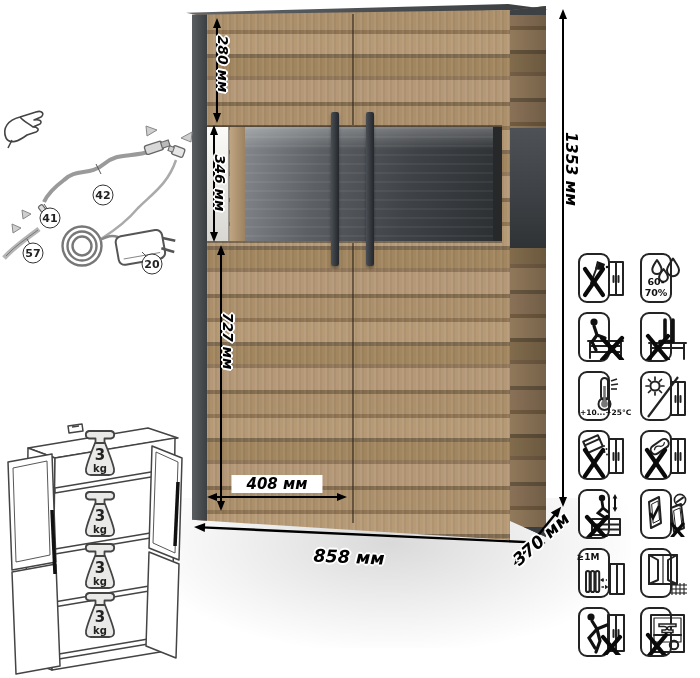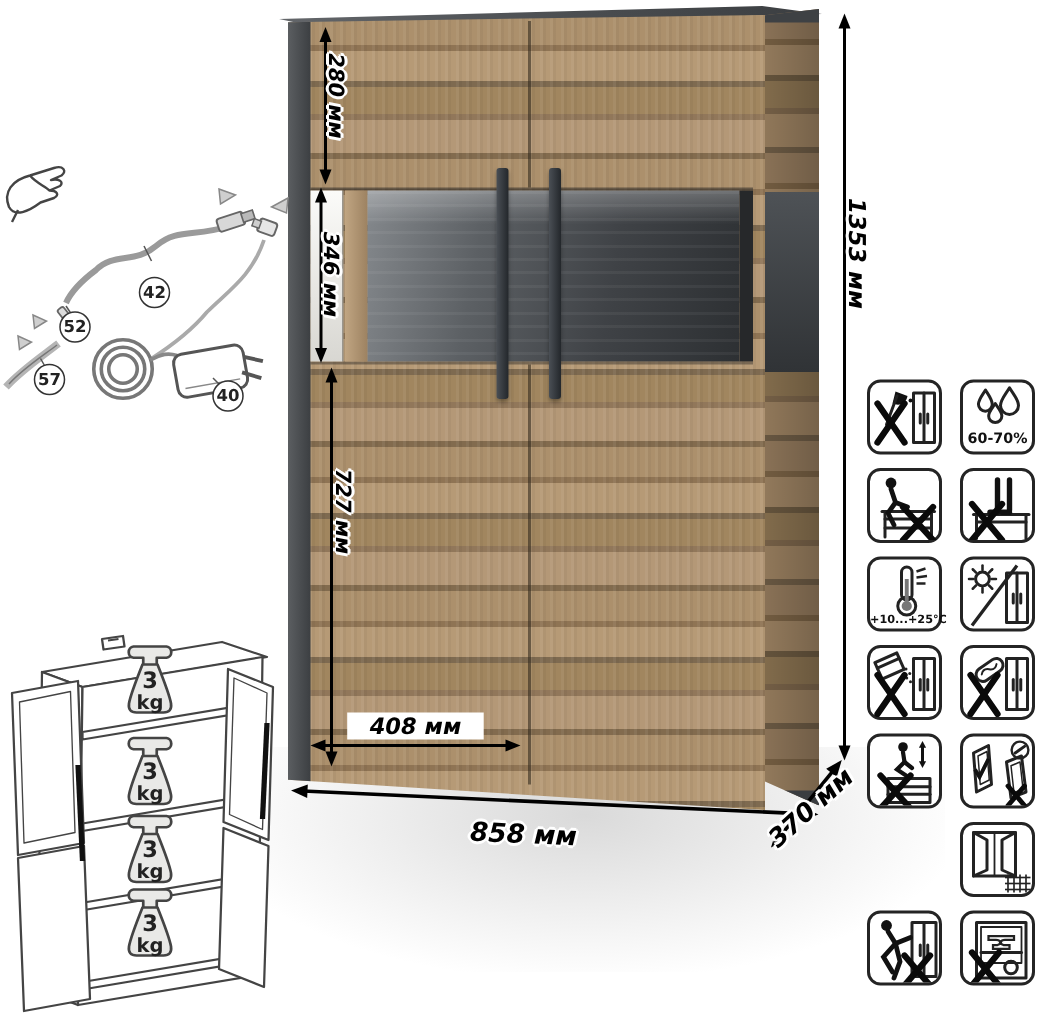--- a/index.html
+++ b/index.html
@@ -66,24 +66,24 @@
   
   .wiring-svg{position:absolute;left:0;top:96px;z-index:10;}
   .part-num{position:absolute;width:21px;height:21px;border:1.7px solid #333;border-radius:50%;
     background:#fff;display:flex;align-items:center;justify-content:center;
     font-weight:700;font-size:11px;color:#222;transform:translate(-50%,-50%);z-index:12;}
 
   
   .weights-svg{position:absolute;left:2px;top:412px;z-index:10;}
   .wt{position:absolute;transform:translate(-50%,-50%);text-align:center;z-index:12;line-height:1;}
   .wt .v{font-weight:700;font-size:15px;color:#222;}
-  .wt .u{font-weight:700;font-size:13px;color:#222;margin-top:1px;}
+  .wt .u{font-weight:700;font-size:10px;color:#222;margin-top:1px;}
 
   
-  .icon{position:absolute;width:50px;height:50px;border:2.5px solid #242424;border-radius:9px;
+  .icon{position:absolute;width:32px;height:50px;border:2.5px solid #242424;border-radius:9px;
     background:#fff;z-index:15;}
   .icon svg{position:absolute;left:2px;top:2px;}
   .s2{stroke:#222;stroke-width:2;fill:none;stroke-linecap:round;stroke-linejoin:round;}
   .xm{stroke:#0a0a0a;stroke-width:4.2;stroke-linecap:round;}
   .ic-label{position:absolute;width:100%;text-align:center;font-weight:700;color:#111;}
 </style>
 </head>
 <body>
 
 <div id="stage">
@@ -200,22 +200,22 @@
     </g>
 
     <g stroke="#555" stroke-width="1">
       <line x1="101" y1="78" x2="96" y2="68"></line>
       <line x1="48" y1="114" x2="44" y2="108"></line>
       <line x1="31" y1="150" x2="27" y2="143"></line>
       <line x1="148" y1="162" x2="142" y2="156"></line>
     </g>
   </svg>
   <div class="part-num" style="left:33px;top:253px;">57</div>
-  <div class="part-num" style="left:152px;top:264px;">40</div>
-  <div class="part-num" style="left:50px;top:218px;">52</div>
+  <div class="part-num" style="left:152px;top:264px;">20</div>
+  <div class="part-num" style="left:50px;top:218px;">41</div>
   <div class="part-num" style="left:103px;top:181px;margin-top:14px;">42</div>
 
   <svg class="weights-svg" width="195" height="266" viewBox="0 0 195 266">
     <g stroke="#444" stroke-width="1.5" fill="#fff" stroke-linejoin="round">
 
       <polygon points="66,14 80,12 81,19 67,21"></polygon>
         <line x1="70" y1="15" x2="77" y2="14"></line>
 
       <polygon points="26,36 146,16 176,26 53,46"></polygon>
       <polygon points="26,36 53,46 50,258 23,248"></polygon>
@@ -453,20 +453,38 @@
           <line x1="32.8" y1="9" x2="39" y2="4.6" stroke-width="2"></line>
       </g>
       <path d="M6 20 L9 25 L15 13" stroke="#111" stroke-width="2.6" fill="none"></path>
       <g class="xm" style="stroke-width:3.2">
           <line x1="28" y1="31" x2="39" y2="44"></line>
           <line x1="39" y1="31" x2="28" y2="44"></line>
         </g>
     </svg>
   </div>
 
+  <div class="icon" style="left:578px;top:548px;">
+    <svg width="44" height="44" viewBox="0 0 44 44">
+      <g class="s2" stroke-width="1.7">
+        <rect x="4" y="19" width="3.6" height="21" rx="1.8"></rect>
+          <rect x="8.8" y="19" width="3.6" height="21" rx="1.8"></rect>
+          <rect x="13.6" y="19" width="3.6" height="21" rx="1.8"></rect>
+        <rect x="28" y="12" width="14" height="30"></rect>
+          <line x1="35" y1="12" x2="35" y2="42"></line>
+      </g>
+      <g stroke="#222" stroke-width="1.6">
+        <line x1="19.5" y1="28" x2="25" y2="28" stroke-dasharray="2.5 1.8"></line>
+        <line x1="19.5" y1="35" x2="25" y2="35" stroke-dasharray="2.5 1.8"></line>
+      </g>
+      <polygon points="18,28 21.5,25.8 21.5,30.2" fill="#222"></polygon>
+        <polygon points="26.5,35 23,32.8 23,37.2" fill="#222"></polygon>
+    </svg>
+    <div class="ic-label" style="top:2px;left:-6px;font-size:9px;">≥1M</div>
+  </div>
   <div class="icon" style="left:640px;top:548px;">
     <svg width="44" height="44" viewBox="0 0 44 44">
       <g class="s2" stroke-width="1.8">
         <rect x="5" y="3" width="28" height="29"></rect>
         <polygon points="5,3 14,8 14,28 5,32"></polygon>
         <polygon points="33,3 24,8 24,28 33,32"></polygon>
         <line x1="19" y1="3" x2="19" y2="32" stroke-width="1.2"></line>
       </g>
       <g stroke="#222" stroke-width="1.1">
         <line x1="26" y1="33" x2="43" y2="33"></line>

